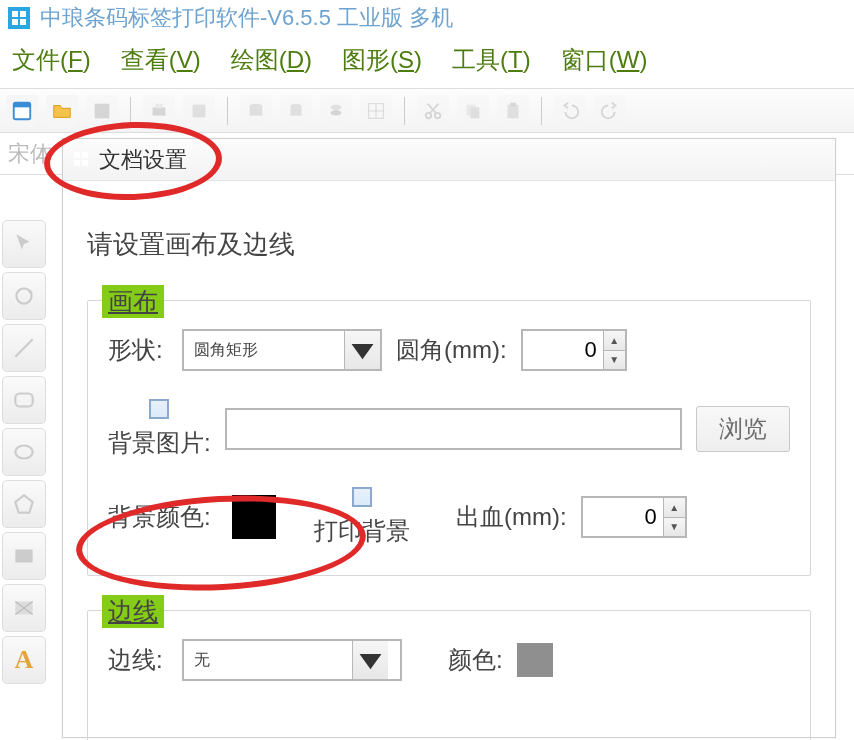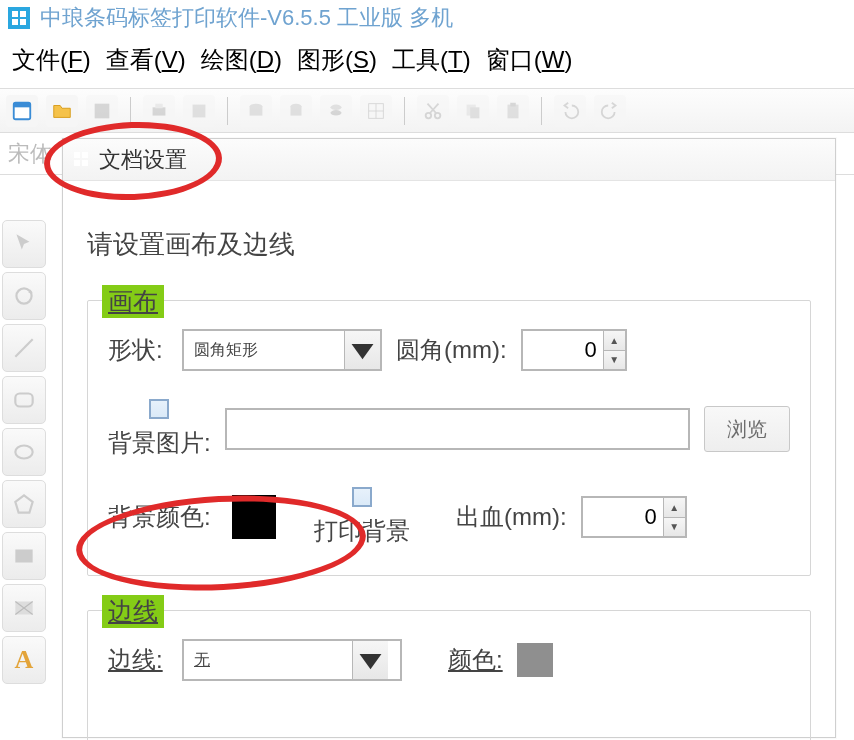--- a/index.html
+++ b/index.html
@@ -30,24 +30,24 @@
     display: inline-flex;
     align-items: center;
     justify-content: center;
   }
   .appicon svg { width: 16px; height: 16px; }
 
   
   .menubar {
     display: flex;
     align-items: flex-start;
-    gap: 15px;
+    gap: 30px;
     padding: 8px 12px 12px 12px;
     font-size: 24px;
-    color: #000000;
+    color: #4d7c0f;
     border-bottom: 1px solid #ddd;
   }
   .menuitem { cursor: default; }
   .mnemonic { text-decoration: underline; }
 
   
   .toolbar {
     display: flex;
     align-items: center;
     gap: 8px;
@@ -219,21 +219,21 @@
     width: 20px; height: 20px;
     border: 2px solid #8aa9cc;
     background: linear-gradient(#e7f1fb,#dbeaf8);
   }
 
   .btn-browse {
     height: 46px;
     padding: 0 22px;
     border: 1px solid #c8c8c8;
     background: linear-gradient(#f8f8f8,#eee);
-    font-size: 20px;
+    font-size: 24px;
     color: #6d6d6d;
     border-radius: 3px;
   }
 
   .colorswatch {
     width: 44px; height: 44px;
     background: #000;
     border: none;
   }
   .colorswatch.small {
@@ -480,21 +480,21 @@
           <div class="numspin">
             <button>▲</button>
             <button>▼</button>
           </div>
         </div>
       </div>
     </div>
 
     <div class="groupbox" style="padding-bottom:60px;">
       <span class="grouplegend">边线</span>
-      <div class="row" style="margin-bottom:12px;text-decoration:underline;">
+      <div class="row" style="margin-bottom:12px;">
         <span class="lbl">边线:</span>
         <div class="combo combo-wide" style="width:220px;">
           <span class="combo-text" style="min-width:168px">无</span>
           <span class="combo-btn">
             <svg viewBox="0 0 16 16">
                 <polygon points="3,5 13,5 8,12" fill="#333"></polygon>
               </svg>
           </span>
         </div>
         <span style="width:18px"></span>

